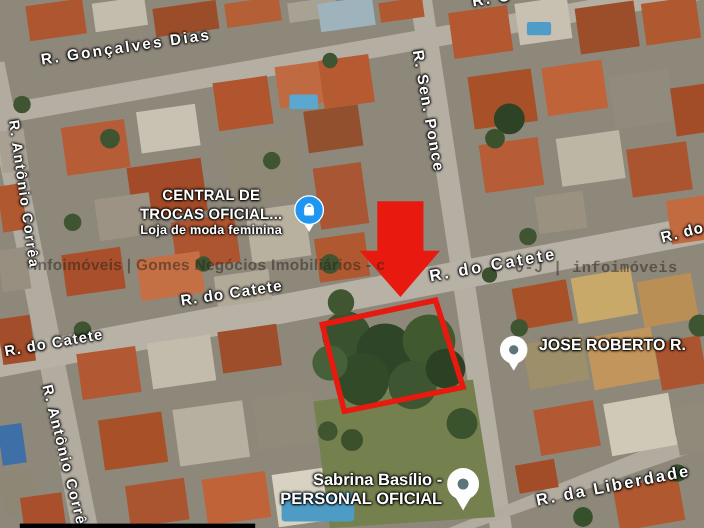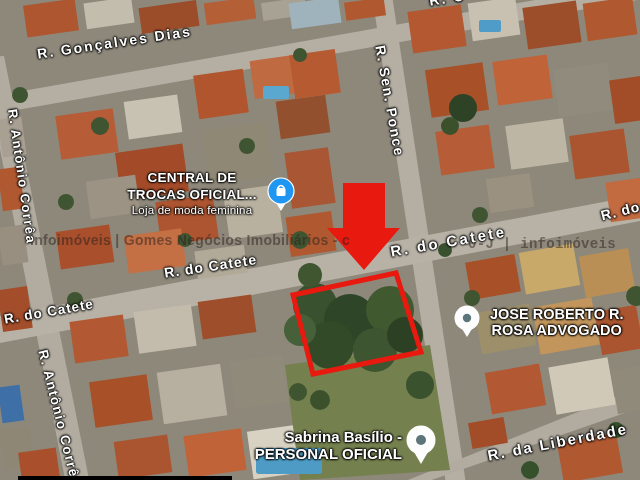--- a/index.html
+++ b/index.html
@@ -20,21 +20,21 @@
   #lbl-catete-right{left:389px;top:243px;font-size:15px;letter-spacing:2.5px;transform:rotate(-10deg);}
   #lbl-catete-edge{left:599px;top:208px;font-size:14px;letter-spacing:1px;transform:rotate(-14deg);}
   #lbl-liberdade{left:486px;top:447px;font-size:15px;letter-spacing:2px;transform:rotate(-11deg);}
   #lbl-top-clip{left:428px;top:-7px;font-size:14px;letter-spacing:2px;transform:rotate(-9deg);}
   
   .place{position:absolute;color:#ffffff;font-weight:600;z-index:40;
     text-shadow:0 1px 2px rgba(0,0,0,.95),0 -1px 2px rgba(0,0,0,.8),
                 1px 0 2px rgba(0,0,0,.9),-1px 0 2px rgba(0,0,0,.9);}
   #place-central{left:116px;top:169px;width:152px;text-align:center;
     font-size:13.5px;line-height:17px;letter-spacing:.2px;}
-  #place-central .sub{font-size:11.5px;font-weight:400;line-height:14px;}
+  #place-central .sub{font-size:11.5px;font-weight:700;line-height:14px;}
   #place-jose{left:490px;top:306px;font-size:14.5px;line-height:16px;text-align:center;}
   #place-sabrina{left:230px;top:428px;width:172px;text-align:right;
     font-size:15px;line-height:17px;}
   .pin{position:absolute;z-index:35;}
   
   .wm{position:absolute;font-size:14px;font-weight:700;white-space:nowrap;
       color:rgba(45,34,28,.52);letter-spacing:.3px;z-index:20;}
   #wm-left{left:30px;top:232px;}
   #wm-right{left:468px;top:236px;font-family:Liberation Mono, monospace;}
   .blackbar{position:absolute;left:18px;top:476px;width:214px;height:4px;
@@ -195,21 +195,20 @@
   </div>
   <svg class="pin" style="left:266px;top:177px;" width="30" height="36">
     <polygon points="9,24 21,24 15,34" fill="#fdfdfd"></polygon>
     <circle cx="15" cy="14" r="13" fill="#2096f3" stroke="#ffffff" stroke-width="1.2"></circle>
     <path d="M11.5,11.5 q3.5,-6 7,0" fill="none" stroke="#ffffff" stroke-width="1.6"></path>
     <rect x="10.5" y="11" width="9" height="8" rx="1.5" fill="#ffffff"></rect>
   </svg>
 
   <div class="place" id="place-jose">
     <div>JOSE ROBERTO R.</div>
-    <div>ROSA ADVOGADO</div>
   </div>
   <svg class="pin" style="left:453px;top:305px;" width="28" height="34">
     <polygon points="8.5,23 19.5,23 14,32" fill="#fdfdfd"></polygon>
     <circle cx="14" cy="13" r="12.5" fill="#fdfdfd"></circle>
     <circle cx="14" cy="13" r="4.2" fill="#5b757b"></circle>
   </svg>
 
   <div class="place" id="place-sabrina">
     <div>Sabrina Basílio -</div>
     <div>PERSONAL OFICIAL</div>

